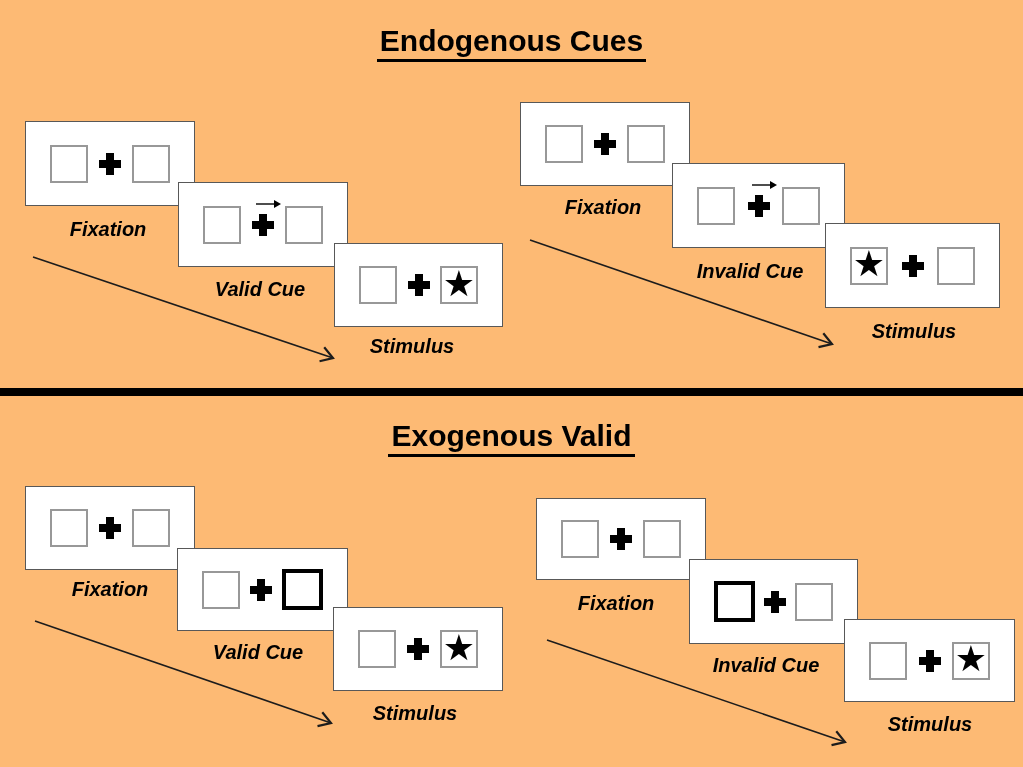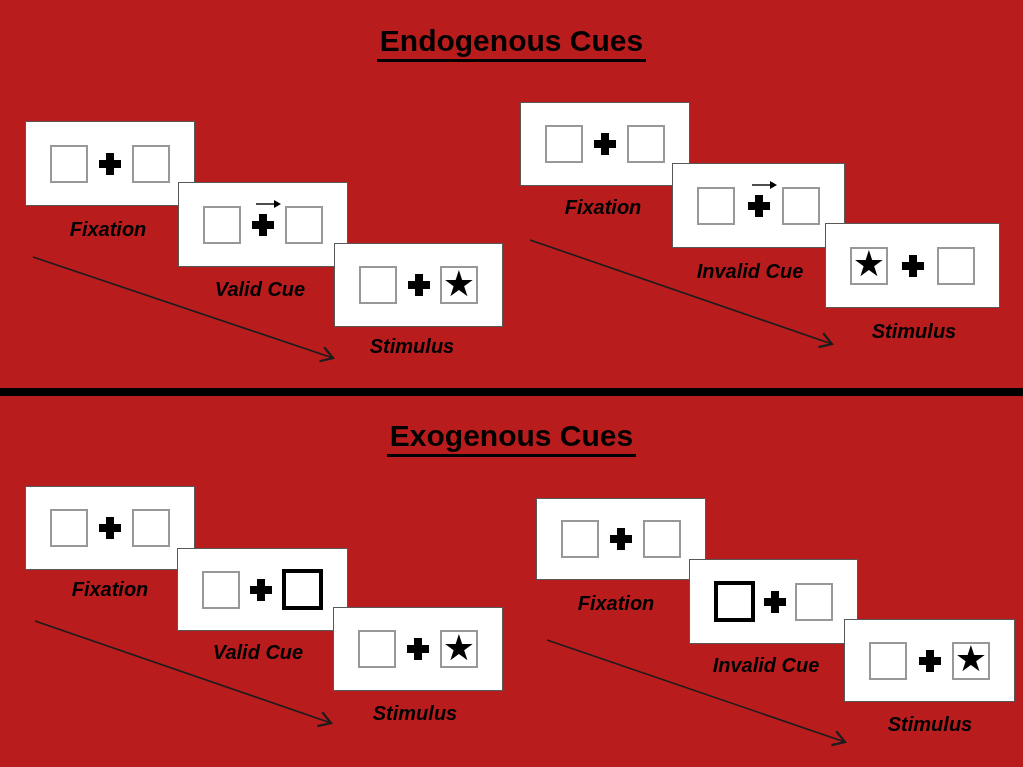--- a/index.html
+++ b/index.html
@@ -1,17 +1,17 @@
 <!DOCTYPE html>
 <html><head>
 <meta charset="utf-8">
 <style>
   html,body{margin:0;padding:0;background:#fff;}
   #stage{
-    position:relative;width:1023px;height:767px;background:#b91c1c;
+    position:relative;width:1023px;height:767px;background:#fdba74;
     font-family:"Liberation Sans",sans-serif;color:#000;overflow:hidden;
   }
   .title{position:absolute;left:0;width:100%;text-align:center;}
   .title .title-text{
     display:inline-block;font-size:30px;font-weight:700;line-height:1.1;
     border-bottom:3px solid #000;padding:0 3px 2px;
   }
   .panel{
     position:absolute;background:#fff;border:1px solid #585858;
     display:flex;align-items:center;justify-content:space-between;
@@ -41,21 +41,21 @@
 </style>
 </head>
 <body>
 
 <div id="stage">
 
   <div class="title" style="top:24px">
     <span class="title-text">Endogenous Cues</span>
   </div>
   <div class="title" style="top:419px">
-    <span class="title-text">Exogenous Cues</span>
+    <span class="title-text">Exogenous Valid</span>
   </div>
 
   <div class="divider"></div>
 
   <svg class="seq" style="left:25px;top:248px" width="320" height="118" viewBox="0 0 320 118">
     <defs>
         <marker id="ah1" viewBox="0 0 12 12" refX="10" refY="6" markerWidth="11" markerHeight="11" orient="auto">
           <path d="M2 1 L10 6 L2 11" fill="none" stroke="#1c1c1c" stroke-width="1.5"></path>
         </marker>
       </defs>

